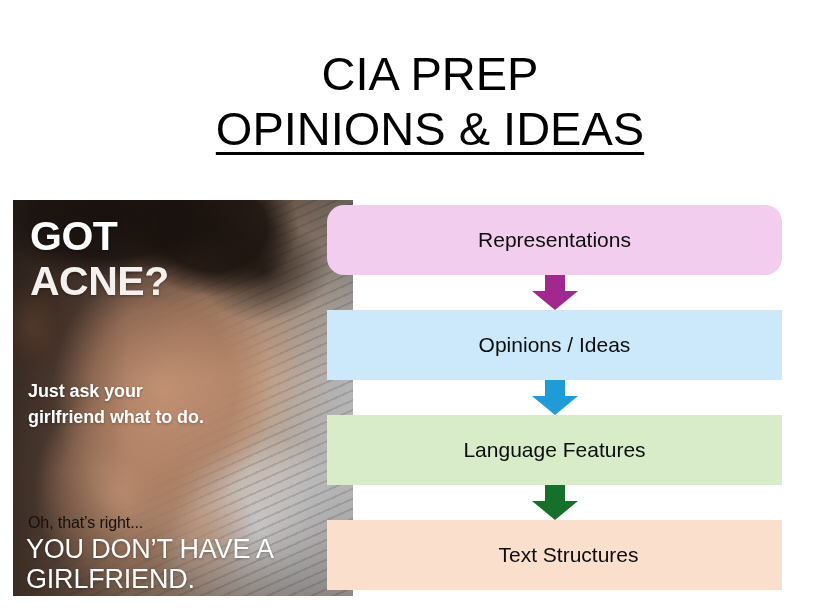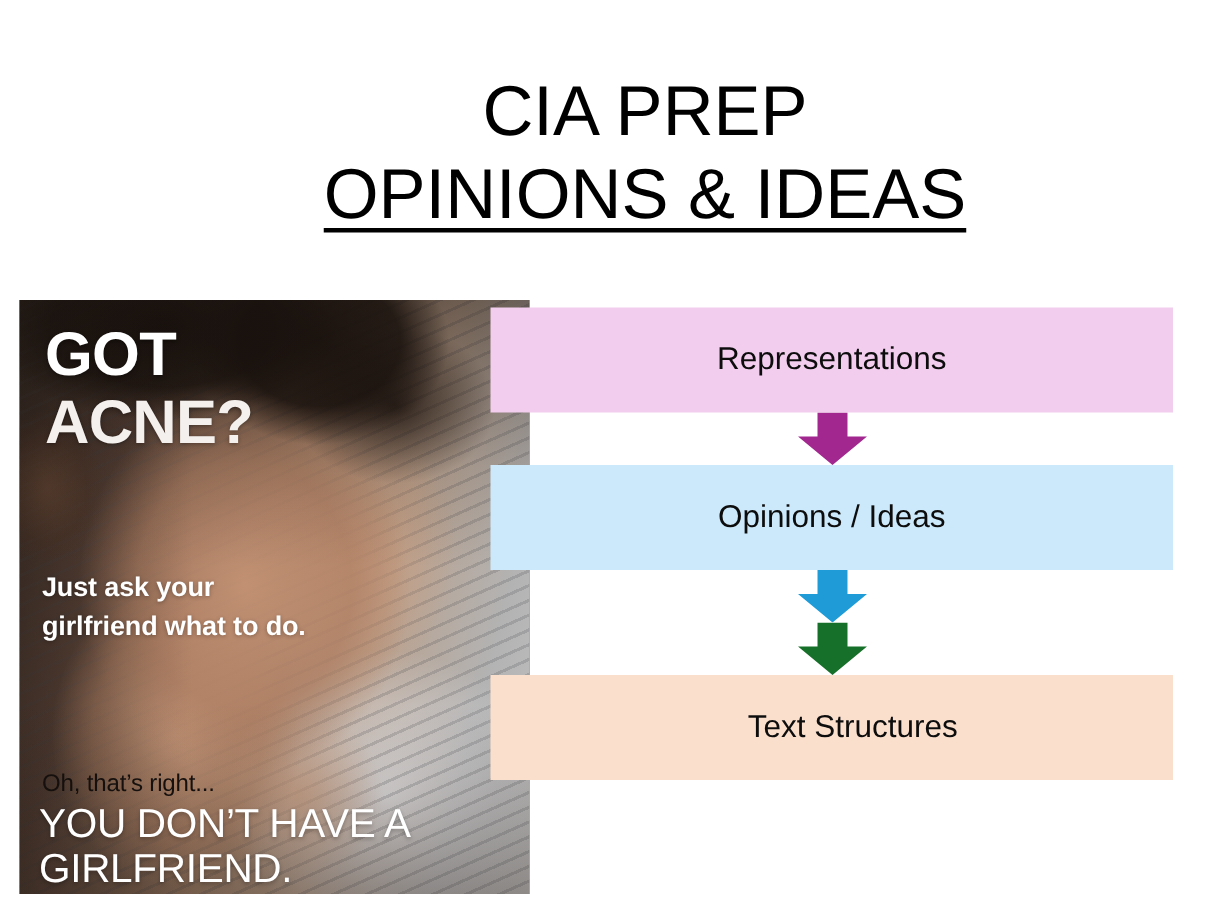--- a/index.html
+++ b/index.html
@@ -183,38 +183,41 @@
   <div class="poster-text" id="poster-kicker">Oh, that’s right...</div>
 
   <div class="poster-text" id="poster-punchline">
     <span>YOU DON’T HAVE A</span>
     <span>GIRLFRIEND.</span>
   </div>
 </div>
 
 <div id="flow">
 
-  <div class="flow-box" style="background: rgb(242, 205, 238);">
+  <div class="flow-box" style="background: rgb(242, 205, 238); border-radius: 17px;">
     <span>Representations</span>
   </div>
   <div class="flow-arrow-wrap">
     <svg width="46" height="35" viewBox="0 0 46 35">
       <polygon points="13,0 33,0 33,16 46,16 23,35 0,16 13,16" fill="#a2288f"></polygon>
     </svg>
   </div>
 
   <div class="flow-box" style="background: rgb(203, 233, 250);">
     <span>Opinions / Ideas</span>
   </div>
   <div class="flow-arrow-wrap">
     <svg width="46" height="35" viewBox="0 0 46 35">
       <polygon points="13,0 33,0 33,16 46,16 23,35 0,16 13,16" fill="#1f9cd8"></polygon>
     </svg>
   </div>
 
+  <div class="flow-box" style="background: rgb(216, 236, 201);">
+    <span>Language Features</span>
+  </div>
   <div class="flow-arrow-wrap">
     <svg width="46" height="35" viewBox="0 0 46 35">
       <polygon points="13,0 33,0 33,16 46,16 23,35 0,16 13,16" fill="#17702a"></polygon>
     </svg>
   </div>
 
   <div class="flow-box" style="background: rgb(251, 223, 205); padding-left: 28px;">
     <span>Text Structures</span>
   </div>
 

